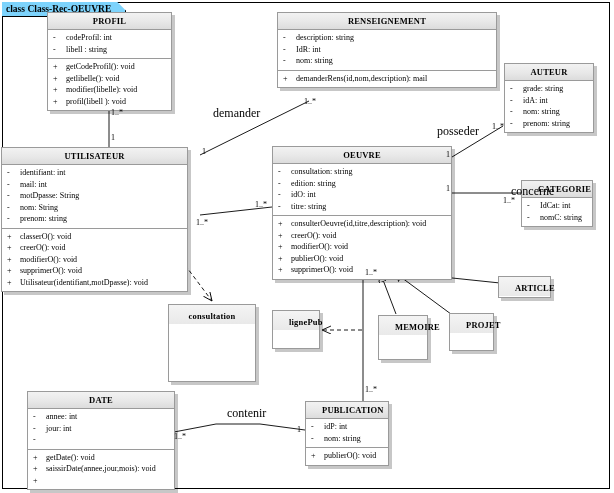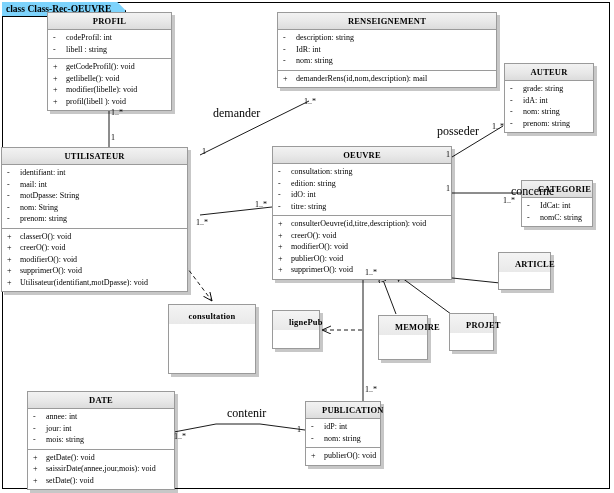--- a/index.html
+++ b/index.html
@@ -357,73 +357,71 @@
         <span class="vis">-</span>
         <span class="sig">IdCat: int</span>
       </div>
       <div class="member">
         <span class="vis">-</span>
         <span class="sig">nomC: string</span>
       </div>
     </div>
   </div>
 
-  <div class="uml-class simple" style="left:498px; top:252px; width:53px; height:38px;">
+  <div class="uml-class simple" style="left:498px; top:276px; width:53px; height:22px;">
     <div class="cls-name">ARTICLE</div>
   </div>
 
   <div class="uml-class simple" style="left:378px; top:315px; width:50px; height:45px;">
     <div class="cls-name">MEMOIRE</div>
   </div>
 
   <div class="uml-class simple" style="left:449px; top:313px; width:45px; height:38px;">
     <div class="cls-name">PROJET</div>
   </div>
 
   <div class="uml-class simple" style="left:272px; top:310px; width:48px; height:39px;">
     <div class="cls-name">lignePub</div>
   </div>
 
-  <div class="uml-class simple" style="left:168px; top:304px; width:88px; height:70px;">
+  <div class="uml-class simple" style="left:168px; top:304px; width:88px; height:78px;">
     <div class="cls-name">consultation</div>
   </div>
 
   <div class="uml-class" style="left:27px; top:391px; width:148px;">
     <div class="cls-name">DATE</div>
     <div class="compartment">
       <div class="member">
         <span class="vis">-</span>
         <span class="sig">annee: int</span>
       </div>
       <div class="member">
         <span class="vis">-</span>
         <span class="sig">jour: int</span>
       </div>
       <div class="member">
         <span class="vis">-</span>
-        <span class="sig">mois: string</span>
       </div>
     </div>
     <div class="compartment">
       <div class="member">
         <span class="vis">+</span>
         <span class="sig">getDate(): void</span>
       </div>
       <div class="member">
         <span class="vis">+</span>
         <span class="sig">saissirDate(annee,jour,mois): void</span>
       </div>
       <div class="member">
         <span class="vis">+</span>
-        <span class="sig">setDate(): void</span>
-      </div>
-    </div>
-  </div>
-
-  <div class="uml-class" style="left:305px; top:401px; width:76px;">
+      </div>
+    </div>
+  </div>
+
+  <div class="uml-class" style="left:305px; top:401px; width:84px;">
     <div class="cls-name">PUBLICATION</div>
     <div class="compartment">
       <div class="member">
         <span class="vis">-</span>
         <span class="sig">idP: int</span>
       </div>
       <div class="member">
         <span class="vis">-</span>
         <span class="sig">nom: string</span>
       </div>

